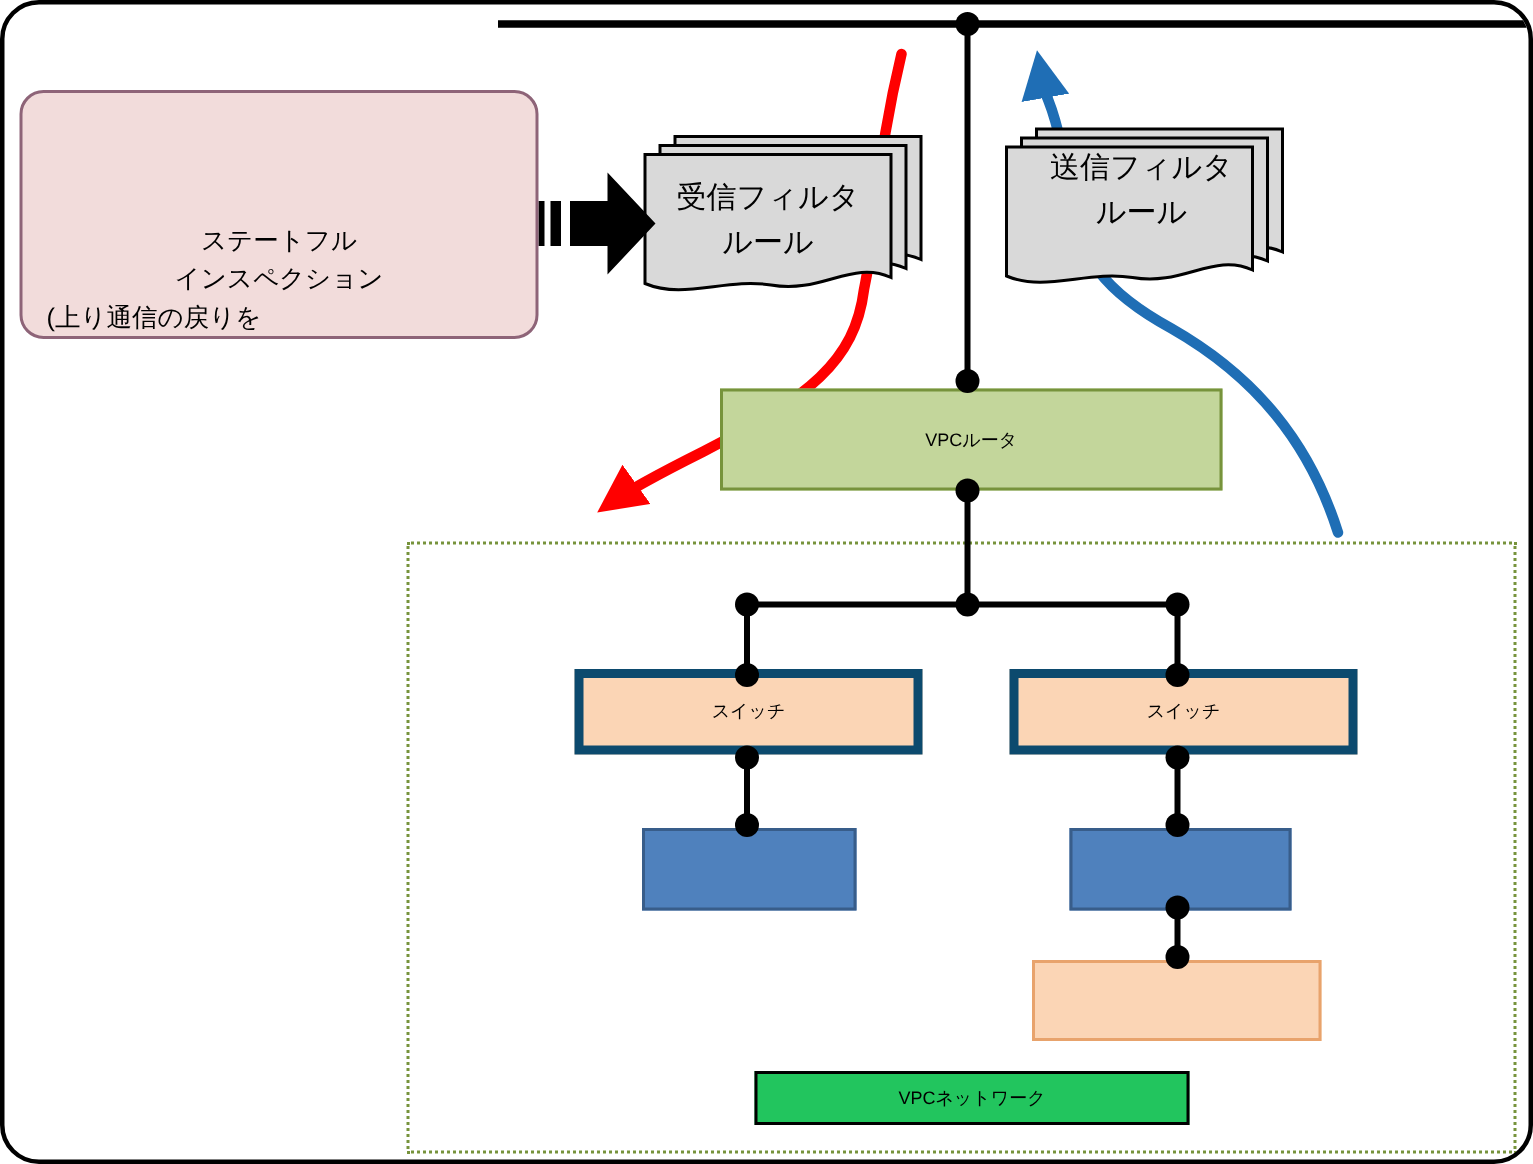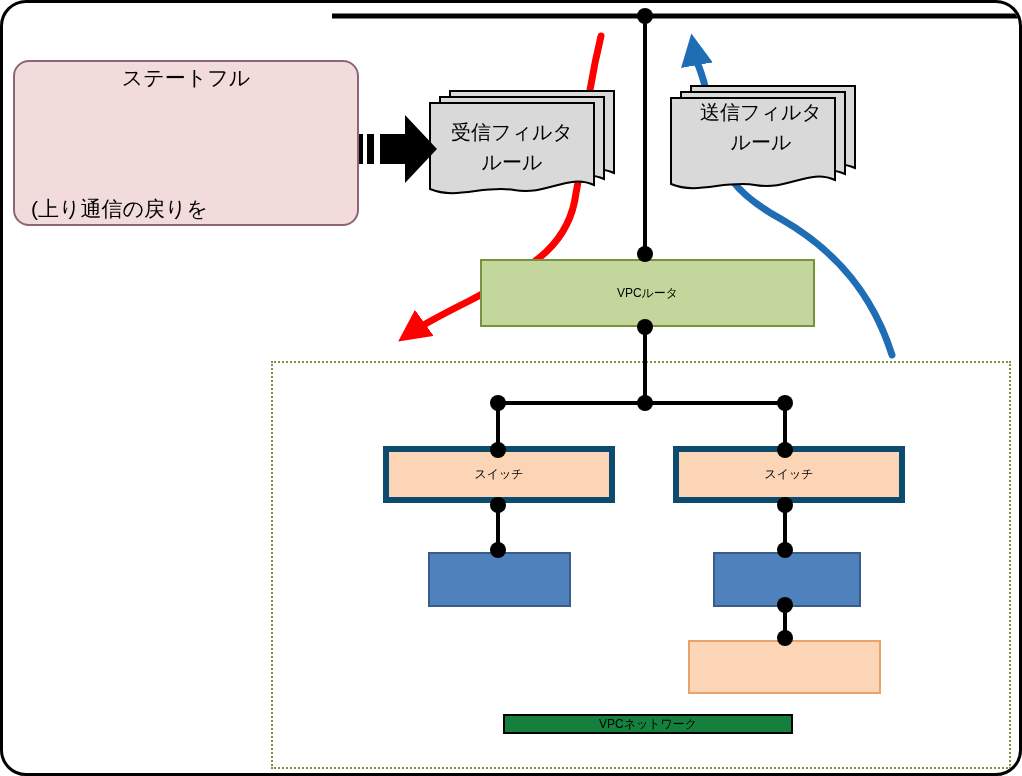--- a/index.html
+++ b/index.html
@@ -18,42 +18,42 @@
     border: 2px dotted #77933c; z-index: 0;
   }
 
   .node {
     position: absolute; z-index: 2; display: flex; align-items: center; justify-content: center;
     font-size: 12px; color: #000; text-align: center;
   }
   .note-box {
     position: absolute; z-index: 2; left: 10px; top: 57px; width: 346px; height: 166px;
     background: #f2dcdb; border: 2px solid #8e6478; border-radius: 16px;
-    display: flex; flex-direction: column; justify-content: space-between;
-    font-size: 21px; line-height: 1.5; color: #000;
+    display: flex; flex-direction: column; justify-content: flex-end;
+    font-size: 17px; line-height: 1.5; color: #000;
   }
   .note-line { align-self: center; }
   .note-line.l3 { align-self: flex-start; margin-left: 16px; }
 
   .filter-label {
     position: absolute; z-index: 2; display: flex; flex-direction: column;
     align-items: center; justify-content: center; font-size: 20px; line-height: 1.5; color: #000;
   }
   .filter-inbound  { left: 427px; top: 100px; width: 164px; height: 88px; }
   .filter-outbound { left: 668px; top: 80px;  width: 180px; height: 88px; }
 
   .router-box  { left: 477px; top: 256px; width: 335px; height: 68px; background: #c3d69b; border: 2px solid #77933c; }
   .switch-box  { background: #fbd5b5; border: 6px solid #0c4a6e; }
   .switch-left  { left: 380px; top: 443px; width: 232px; height: 57px; }
   .switch-right { left: 670px; top: 443px; width: 232px; height: 57px; }
   .server-box  { background: #4f81bd; border: 2px solid #385d8a; }
   .server-left  { left: 425px; top: 549px; width: 143px; height: 55px; }
   .server-right { left: 710px; top: 549px; width: 148px; height: 55px; }
   .subnet-box  { left: 685px; top: 637px; width: 193px; height: 54px; background: #fbd5b5; border: 2px solid #e8a36c; }
-  .network-label-box { left: 500px; top: 711px; width: 290px; height: 20px; background: #15803d; border: 2px solid #000; }
+  .network-label-box { left: 500px; top: 711px; width: 290px; height: 36px; background: #22c55e; border: 2px solid #000; }
 </style>
 </head>
 <body>
 
 <div class="canvas">
 
   <div class="boundary"></div>
 
   <svg id="lines-layer" class="layer" viewBox="0 0 1022 776">
     <defs>
@@ -94,20 +94,21 @@
 
     <g fill="#000">
       <rect x="356" y="131" width="4" height="30"></rect>
       <rect x="364" y="131" width="7" height="30"></rect>
       <polygon points="377,131 402,131 402,112 434,146 402,180 402,161 377,161"></polygon>
     </g>
   </svg>
 
   <div class="note-box">
     <div class="note-line">ステートフル</div>
+    <div class="note-line">インスペクション</div>
     <div class="note-line l3">(上り通信の戻りを</div>
   </div>
 
   <div class="filter-label filter-inbound">
     <div>受信フィルタ</div>
     <div>ルール</div>
   </div>
   <div class="filter-label filter-outbound">
     <div>送信フィルタ</div>
     <div>ルール</div>

